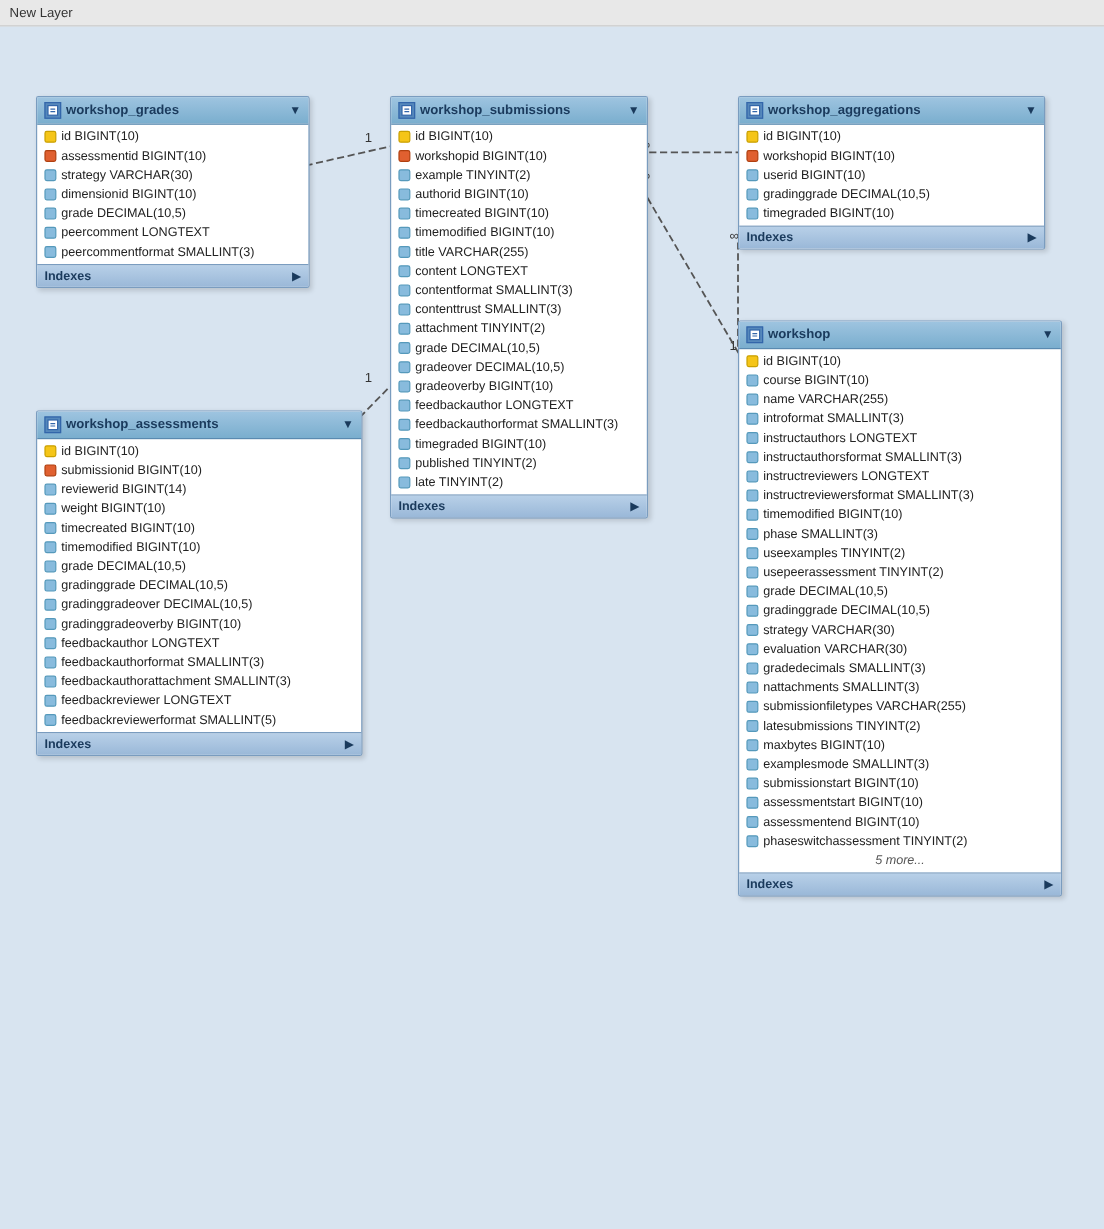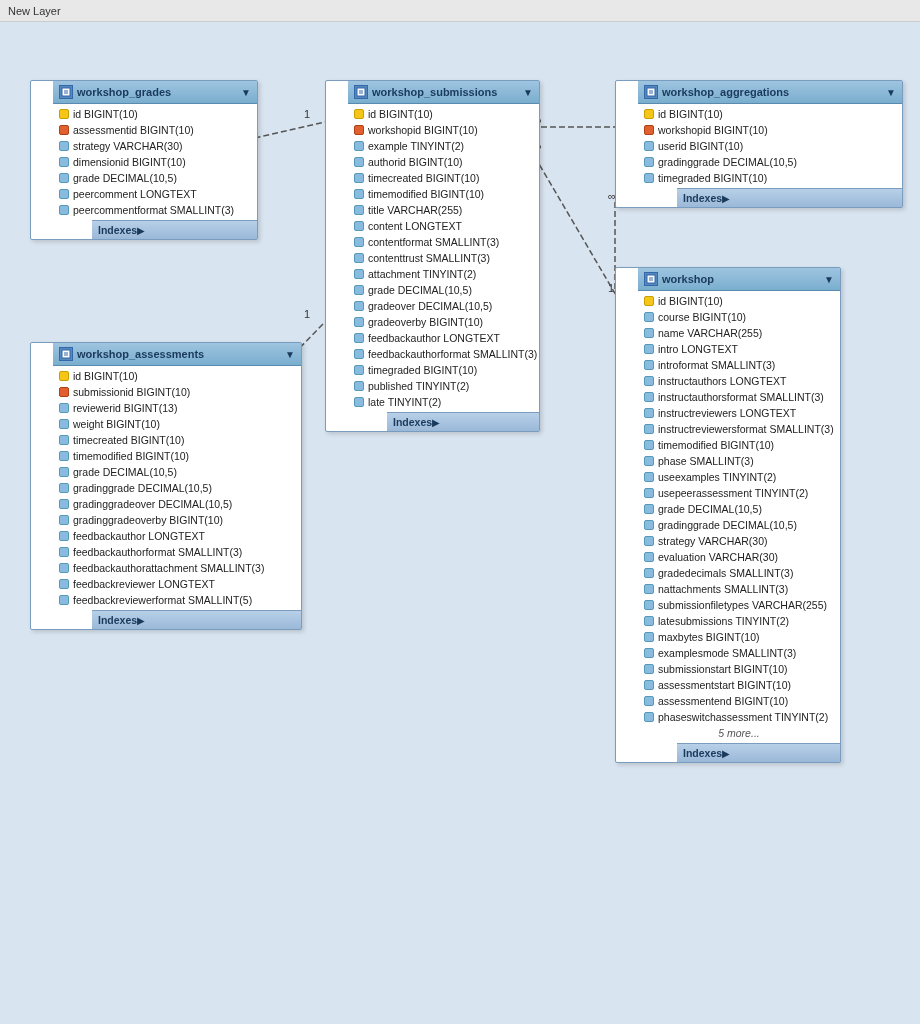--- a/index.html
+++ b/index.html
@@ -27,21 +27,20 @@
       width: 920px;
       height: 1002px;
     }
     .table-box {
       position: absolute;
       background: #fff;
       border: 1px solid #7a9cbf;
       border-radius: 2px;
       min-width: 180px;
       box-shadow: 2px 2px 4px rgba(0,0,0,0.15);
-      padding-left: 22px;
     }
     .table-header {
       background: linear-gradient(180deg, #9ec4e0 0%, #7aaece 100%);
       padding: 4px 6px;
       display: flex;
       align-items: center;
       gap: 4px;
       border-bottom: 1px solid #5a8ab0;
       cursor: move;
     }
@@ -101,23 +100,22 @@
       font-size: 10.5px;
       color: #222;
       white-space: nowrap;
     }
     .indexes-bar {
       background: linear-gradient(180deg, #b8d0e8 0%, #9ab8d8 100%);
       border-top: 1px solid #7a9cbf;
       padding: 3px 6px;
       display: flex;
       align-items: center;
-      justify-content: flex-start;
+      justify-content: space-between;
       cursor: pointer;
-      margin-left: 39px;
     }
     .indexes-label {
       font-size: 10.5px;
       color: #1a3a5c;
       font-weight: bold;
     }
     .indexes-arrow {
       color: #1a3a5c;
       font-size: 10px;
     }
@@ -299,21 +297,21 @@
           <span class="field-icon regular"></span>
           <span class="field-text">late TINYINT(2)</span>
         </div>
     </div>
     <div class="indexes-bar">
       <span class="indexes-label">Indexes</span>
       <span class="indexes-arrow">▶</span>
     </div>
   </div>
 
-  <div class="table-box" style="left:615px; top:58px; width:288px;">
+  <div class="table-box" style="left:615px; top:58px; width:256px;">
     <div class="table-header">
       <span class="table-header-icon">
         <svg width="10" height="10">
             <rect x="1" y="1" width="8" height="8" fill="#fff" stroke="#3366aa" stroke-width="1"></rect>
             <line x1="3" y1="4" x2="7" y2="4" stroke="#3366aa" stroke-width="1"></line>
             <line x1="3" y1="6" x2="7" y2="6" stroke="#3366aa" stroke-width="1"></line>
           </svg>
       </span>
       <span class="table-header-title">workshop_aggregations</span>
       <span class="table-header-arrow">▼</span>
@@ -362,21 +360,21 @@
       <div class="field-row">
           <span class="field-icon key"></span>
           <span class="field-text">id BIGINT(10)</span>
         </div>
       <div class="field-row">
           <span class="field-icon fk"></span>
           <span class="field-text">submissionid BIGINT(10)</span>
         </div>
       <div class="field-row">
           <span class="field-icon regular"></span>
-          <span class="field-text">reviewerid BIGINT(13)</span>
+          <span class="field-text">reviewerid BIGINT(14)</span>
         </div>
       <div class="field-row">
           <span class="field-icon regular"></span>
           <span class="field-text">weight BIGINT(10)</span>
         </div>
       <div class="field-row">
           <span class="field-icon regular"></span>
           <span class="field-text">timecreated BIGINT(10)</span>
         </div>
       <div class="field-row">
@@ -419,21 +417,21 @@
           <span class="field-icon regular"></span>
           <span class="field-text">feedbackreviewerformat SMALLINT(5)</span>
         </div>
     </div>
     <div class="indexes-bar">
       <span class="indexes-label">Indexes</span>
       <span class="indexes-arrow">▶</span>
     </div>
   </div>
 
-  <div class="table-box" style="left:615px; top:245px; width:226px;">
+  <div class="table-box" style="left:615px; top:245px; width:270px;">
     <div class="table-header">
       <span class="table-header-icon">
         <svg width="10" height="10">
             <rect x="1" y="1" width="8" height="8" fill="#fff" stroke="#3366aa" stroke-width="1"></rect>
             <line x1="3" y1="4" x2="7" y2="4" stroke="#3366aa" stroke-width="1"></line>
             <line x1="3" y1="6" x2="7" y2="6" stroke="#3366aa" stroke-width="1"></line>
           </svg>
       </span>
       <span class="table-header-title">workshop</span>
       <span class="table-header-arrow">▼</span>
@@ -446,24 +444,20 @@
       <div class="field-row">
           <span class="field-icon regular"></span>
           <span class="field-text">course BIGINT(10)</span>
         </div>
       <div class="field-row">
           <span class="field-icon regular"></span>
           <span class="field-text">name VARCHAR(255)</span>
         </div>
       <div class="field-row">
           <span class="field-icon regular"></span>
-          <span class="field-text">intro LONGTEXT</span>
-        </div>
-      <div class="field-row">
-          <span class="field-icon regular"></span>
           <span class="field-text">introformat SMALLINT(3)</span>
         </div>
       <div class="field-row">
           <span class="field-icon regular"></span>
           <span class="field-text">instructauthors LONGTEXT</span>
         </div>
       <div class="field-row">
           <span class="field-icon regular"></span>
           <span class="field-text">instructauthorsformat SMALLINT(3)</span>
         </div>

